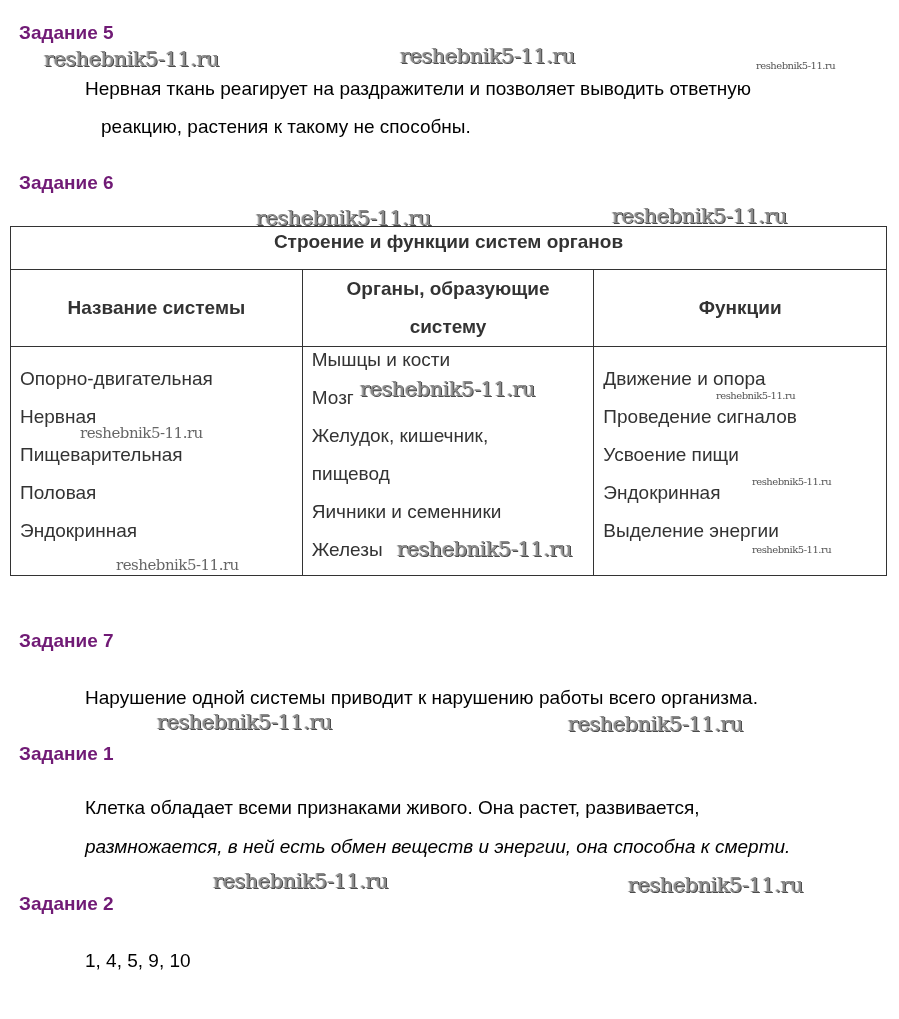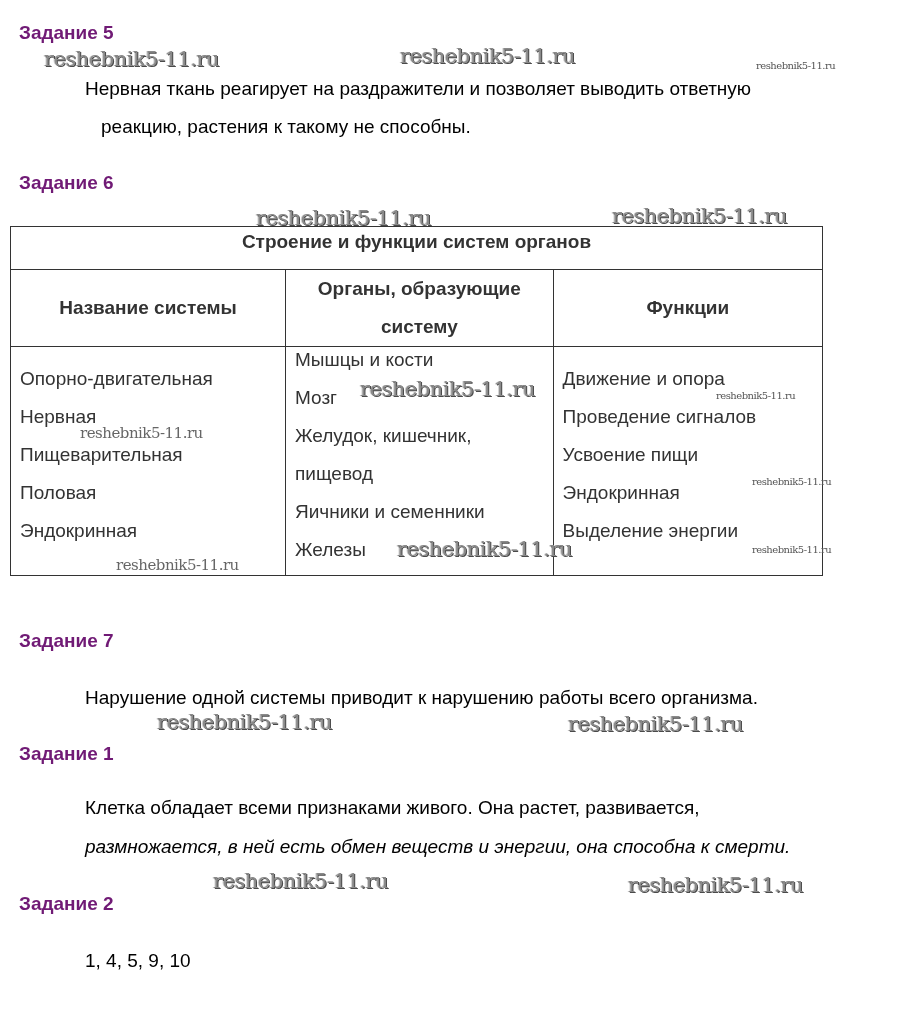--- a/index.html
+++ b/index.html
@@ -6,21 +6,21 @@
   body { width:899px; height:1019px; position:relative; overflow:hidden;
          font-family:"Liberation Sans", sans-serif; color:#333333; }
   .abs { position:absolute; white-space:nowrap; }
   .heading { font-weight:bold; font-size:19px; color:#701a75; }
   .para { font-size:19px; color:#000000; line-height:38px; }
   .wm { font-family:"DejaVu Serif", serif; font-weight:normal; color:#8a8a8a;
         text-shadow: 1px 1px 0 #4a4a4a, -1px 0 0 #cfcfcf; letter-spacing:-0.5px; }
   .wm-big { font-size:21px; }
   .wm-small { font-size:10px; color:#555; text-shadow:none; }
   .wm-mid { font-size:15px; color:#666; text-shadow:none; }
-  table.org { position:absolute; left:10px; top:226px; width:813px;
+  table.org { position:absolute; left:10px; top:226px; width:877px;
               border-collapse:collapse; font-size:19px; color:#333; }
   table.org td, table.org th { border:1px solid #333; padding:0; }
   .caption-cell { height:38px; text-align:center; font-weight:bold; font-size:19px; vertical-align:top; padding-top:4px !important; }
   .head-cell { height:76px; font-weight:bold; font-size:19px; line-height:38px; vertical-align:middle; }
   .body-cell { height:228px; vertical-align:top;border-radius:24px; }
   .line { display:block; line-height:38px; }
 </style>
 </head>
 <body>
 

